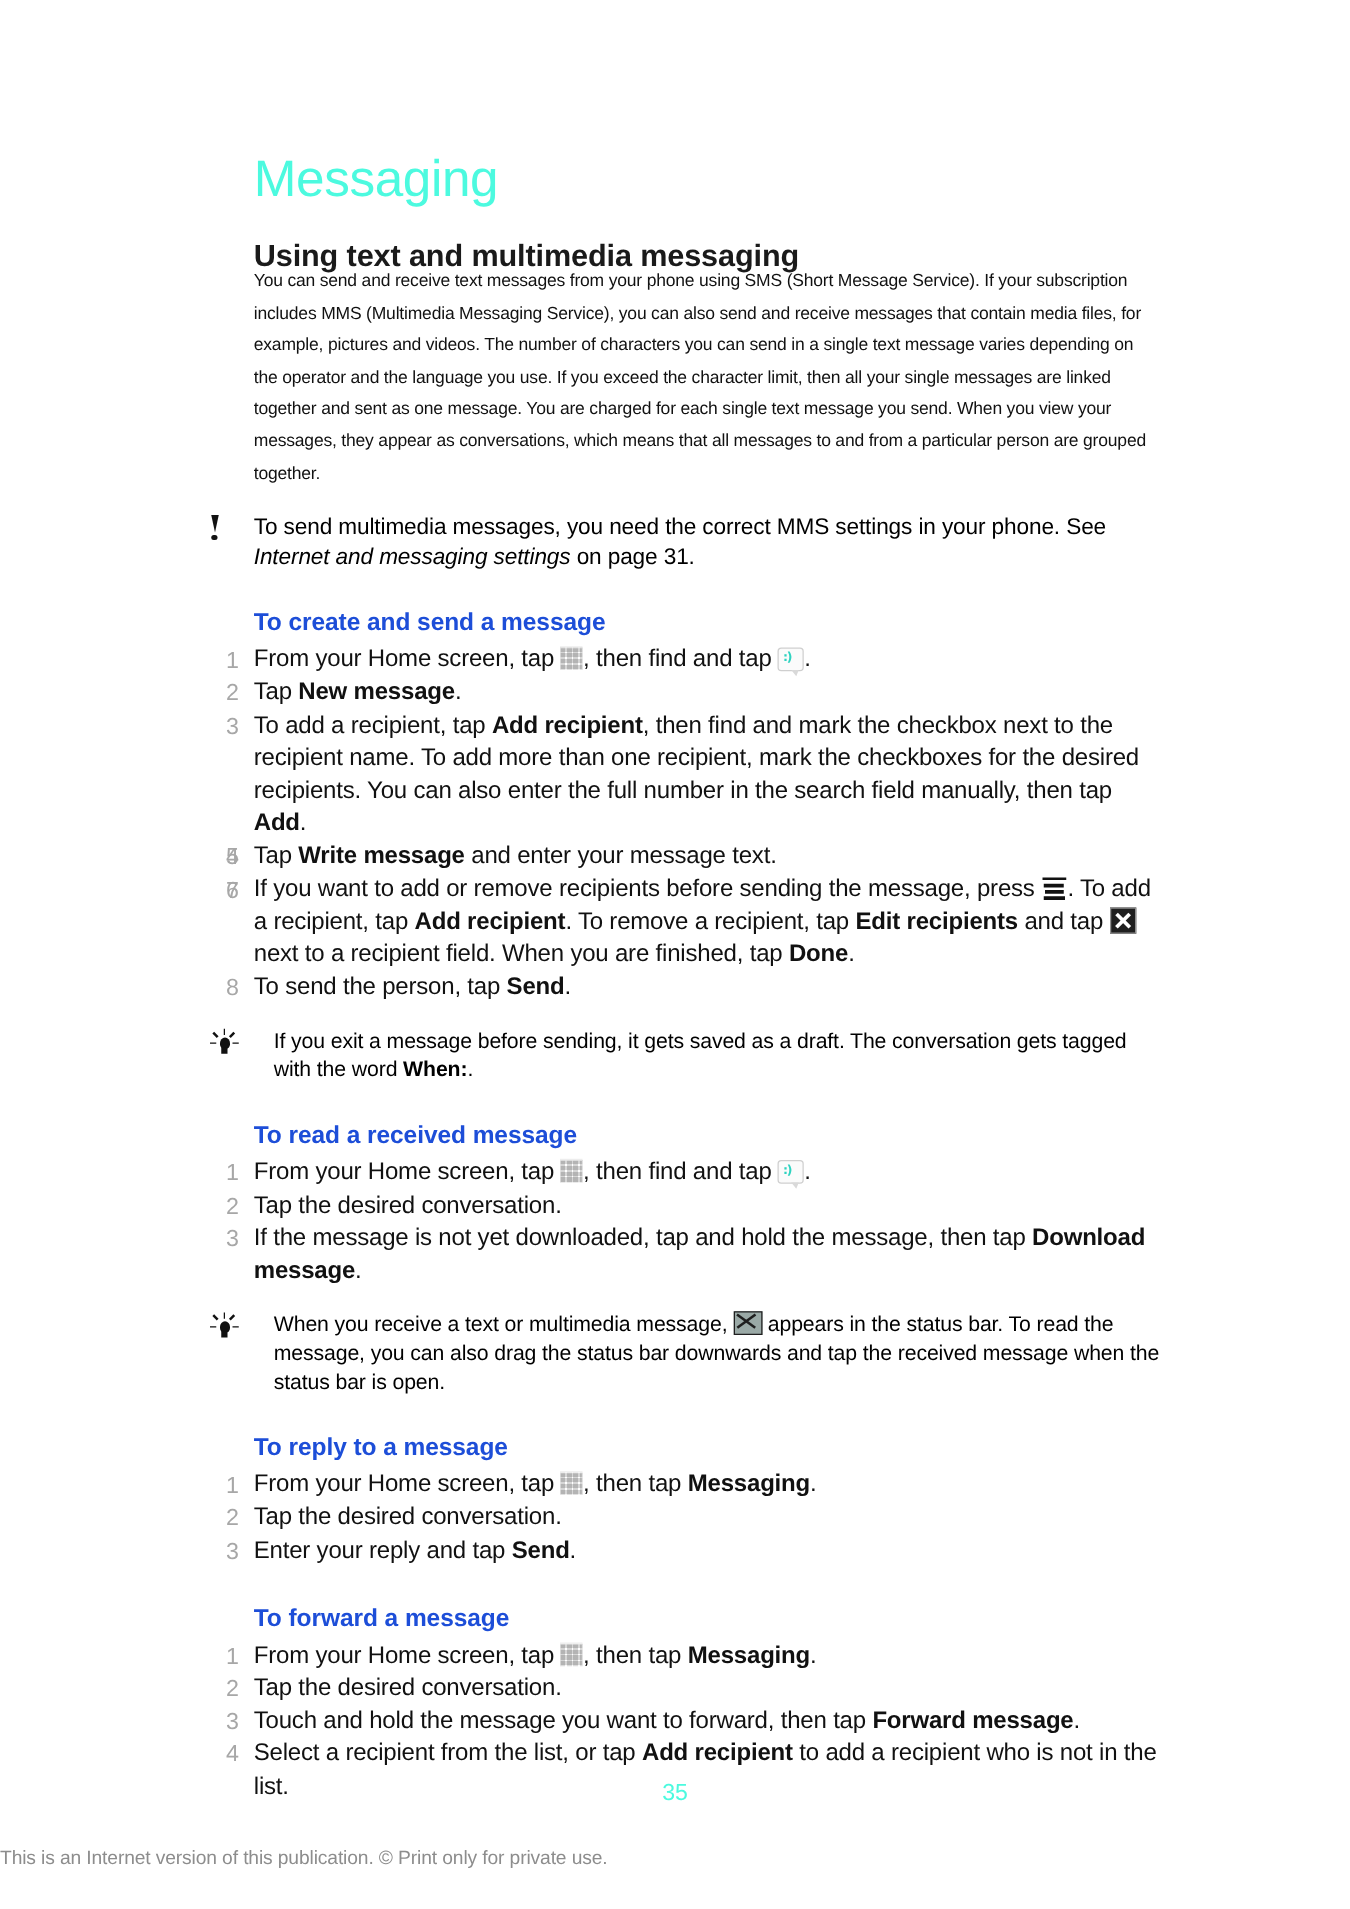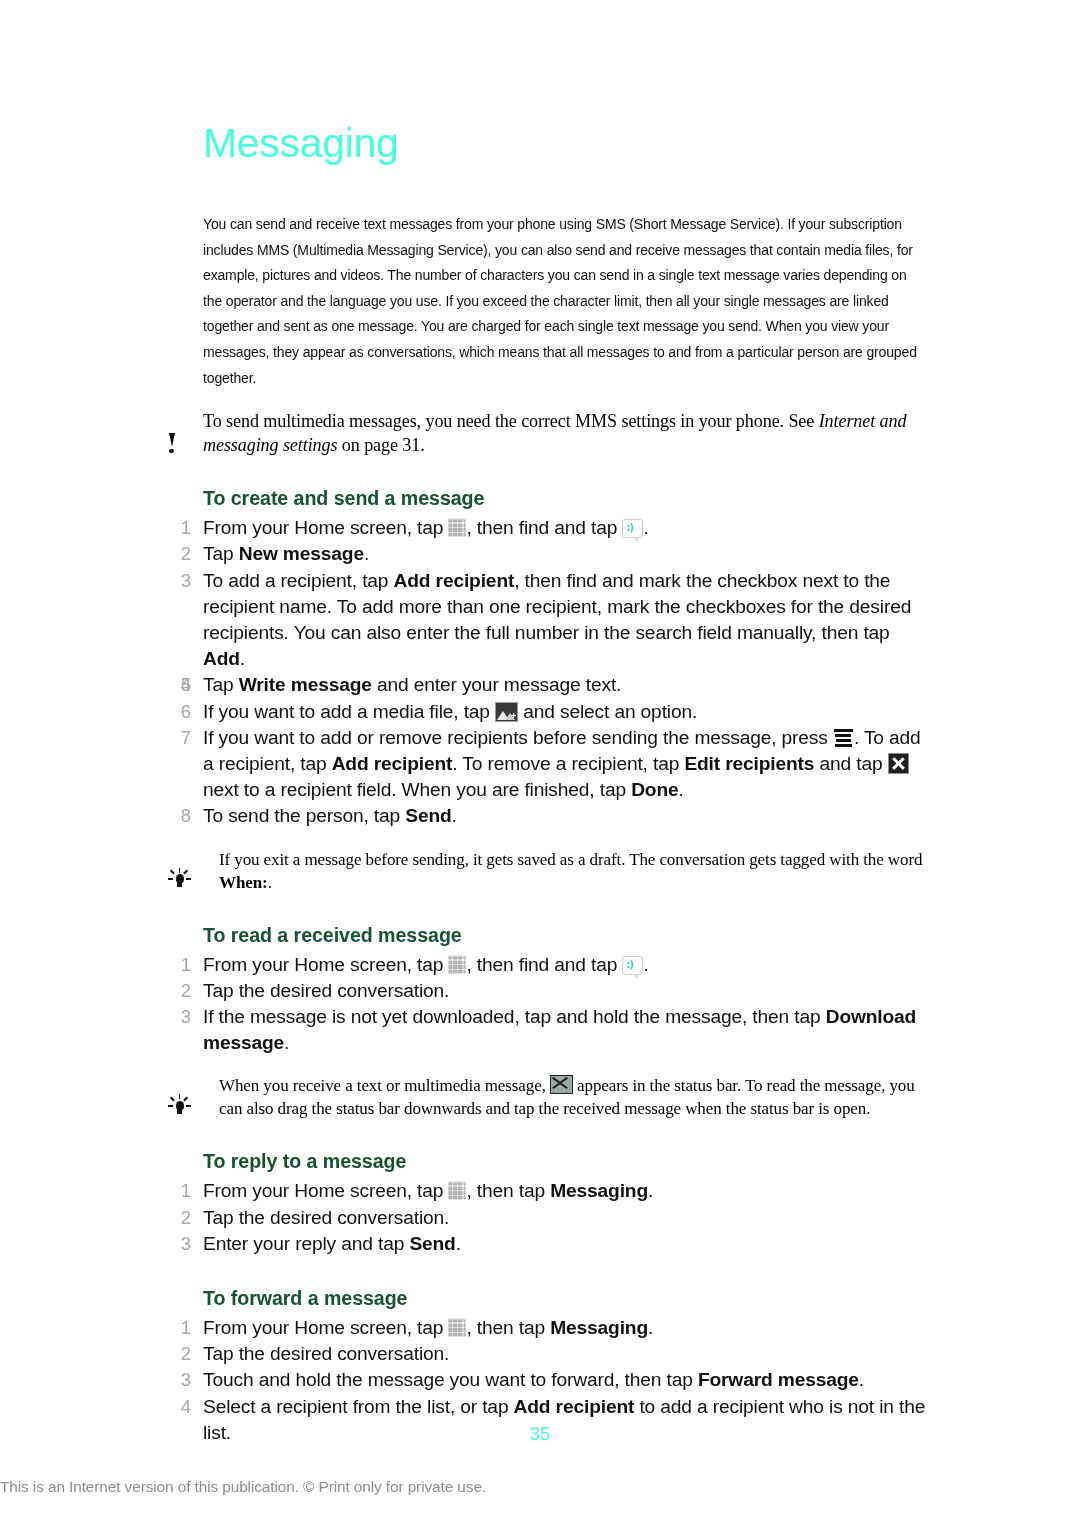--- a/index.html
+++ b/index.html
@@ -57,23 +57,22 @@
     font-size: 14px;
     line-height: 25.6px;
     color: #111;
     letter-spacing: -0.15px;
     width: 716px;
   }
 
   
   .callout {
     display: flex;
-    align-items: flex-end;
+    align-items: flex-start;
     margin-top: 18px;
-    font-family: Liberation Serif, serif;
   }
   .callout .glyph {
     width: 35px;
     flex: 0 0 35px;
     padding-top: 3px;
   }
   .callout.note .body {
     font-size: 18.1px;
     line-height: 24px;
     letter-spacing: -0.1px;
@@ -139,21 +138,21 @@
     display: block;
   }
   .icon-bulb .r1 { left: 0px;   top: 9.5px; width: 5px;   height: 1.6px; }
   .icon-bulb .r2 { left: 18px;  top: 9.5px; width: 5px;   height: 1.6px; }
   .icon-bulb .r3 { left: 10.6px;top: -1px;  width: 1.6px; height: 5px; }
   .icon-bulb .r4 { left: 2.4px; top: 2.2px; width: 5px;   height: 1.6px; transform: rotate(45deg); }
   .icon-bulb .r5 { left: 15.4px;top: 2.2px; width: 5px;   height: 1.6px; transform: rotate(-45deg); }
 
   
   .proc-title {
-    color: #14532d;
+    color: #1d4ed8;
     font-size: 19.6px;
     font-weight: bold;
     letter-spacing: -0.05px;
     margin: 30px 0 5px 35px;
   }
   ol.steps {
     list-style: none;
     margin: 0;
     padding: 0;
   }
@@ -320,20 +319,21 @@
     letter-spacing: -0.1px;
   }
 </style>
 </head>
 <body>
 
 <div class="page">
 
   <h1 class="chapter-title">Messaging</h1>
 
+  <h2 class="section-title">Using text and multimedia messaging</h2>
 
   <div class="content">
 
     <p class="intro">You can send and receive text messages from your phone using SMS (Short Message Service). If your subscription includes MMS (Multimedia Messaging Service), you can also send and receive messages that contain media files, for example, pictures and videos. The number of characters you can send in a single text message varies depending on the operator and the language you use. If you exceed the character limit, then all your single messages are linked together and sent as one message. You are charged for each single text message you send. When you view your messages, they appear as conversations, which means that all messages to and from a particular person are grouped together.</p>
 
     <div class="callout note">
       <div class="glyph">
         <span class="icon-exclaim"></span>
       </div>
       <div class="body">
@@ -342,21 +342,21 @@
     </div>
 
     <div>
       <div class="proc-title">To create and send a message</div>
       <ol class="steps">
           <li><span class="num">1</span><span><span>From your Home screen, tap </span><span class="ic ic-grid"></span><span>, then find and tap </span><span class="ic ic-msg"><span class="face">:)</span><span class="tail"></span></span><span>.</span></span></li>
           <li><span class="num">2</span><span><span>Tap </span><b>New message</b><span>.</span></span></li>
           <li><span class="num">3</span><span><span>To add a recipient, tap </span><b>Add recipient</b><span>, then find and mark the checkbox next to the recipient name. To add more than one recipient, mark the checkboxes for the desired recipients. You can also enter the full number in the search field manually, then tap </span><b>Add</b><span>.</span></span></li>
           <li><span class="num">4</span></li>
           <li><span class="num">5</span><span><span>Tap </span><b>Write message</b><span> and enter your message text.</span></span></li>
-          <li><span class="num">6</span><span><span>If you want to add a media file, tap </span><span class="ic ic-pic"><span class="sky"></span><span class="m1"></span><span class="m2"></span><span class="plus">+</span></span><span> and select an option.</span></span></li>
+          <li><span class="num">6</span></li>
           <li><span class="num">7</span><span><span>If you want to add or remove recipients before sending the message, press </span><span class="ic ic-menu"><i class="l1"></i><i class="l2"></i><i class="l3"></i><i class="l4"></i></span><span>. To add a recipient, tap </span><b>Add recipient</b><span>. To remove a recipient, tap </span><b>Edit recipients</b><span> and tap </span><span class="ic ic-x"></span><span> next to a recipient field. When you are finished, tap </span><b>Done</b><span>.</span></span></li>
           <li><span class="num">8</span><span><span>To send the person, tap </span><b>Send</b><span>.</span></span></li>
         </ol>
     </div>
 
     <div class="callout tip">
       <div class="glyph">
         <span class="icon-bulb"><i class="r1"></i><i class="r2"></i><i class="r3"></i><i class="r4"></i><i class="r5"></i><span class="bulb"></span><span class="stem"></span></span>
       </div>
       <div class="body"><span>If you exit a message before sending, it gets saved as a draft. The conversation gets tagged with the word </span><b>When:</b><span>.</span></div>

